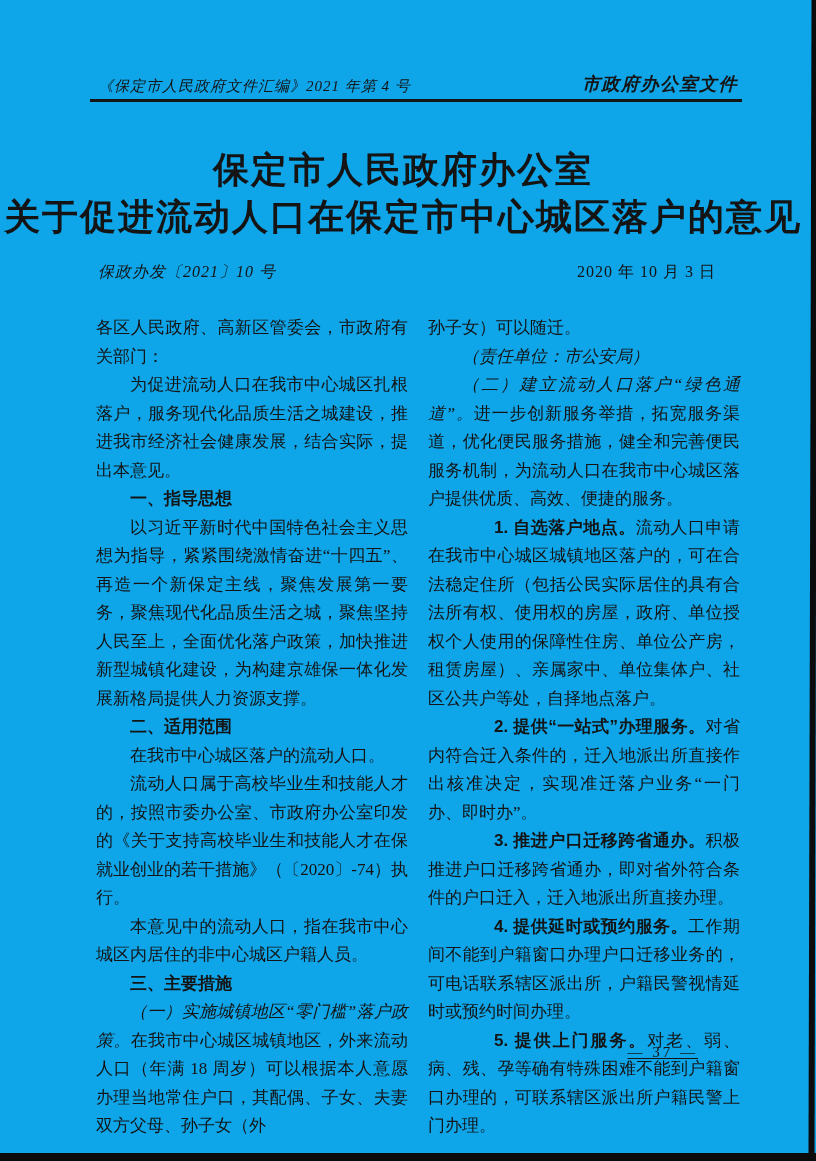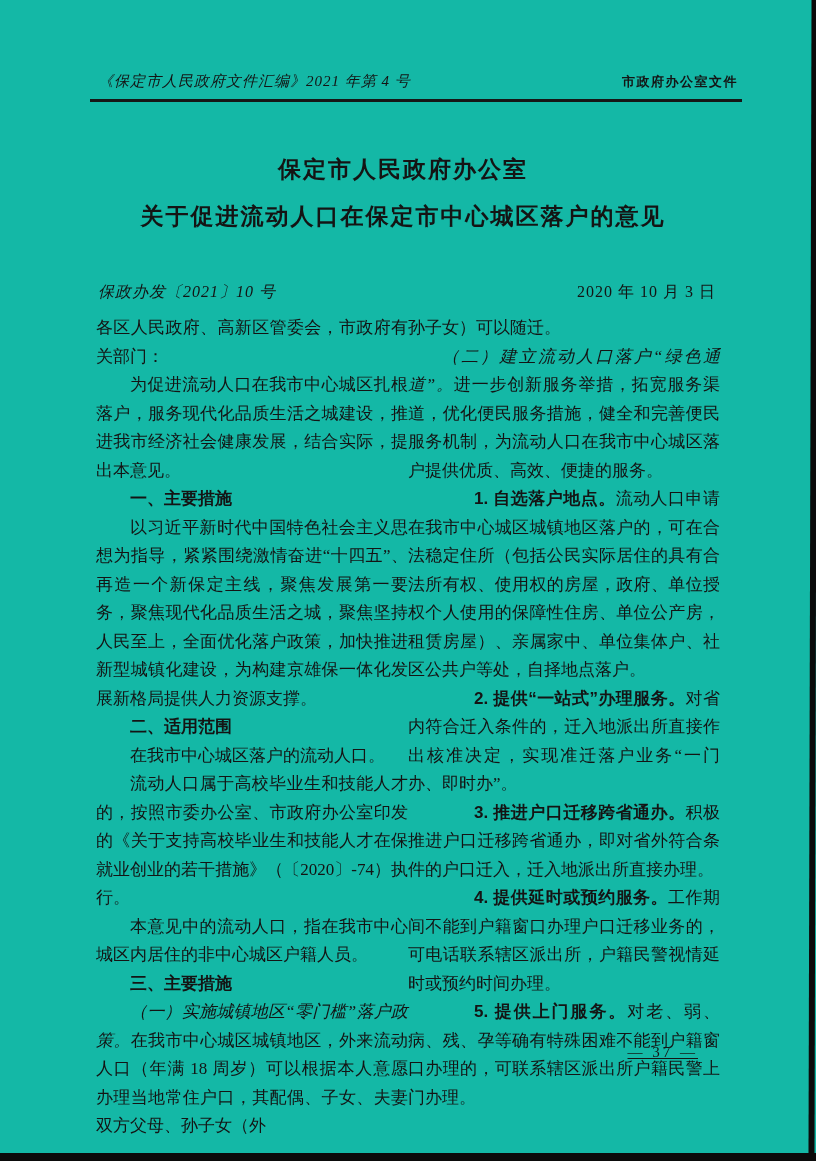--- a/index.html
+++ b/index.html
@@ -1,20 +1,20 @@
 <!DOCTYPE html>
 <html><head>
 <meta charset="utf-8">
 <style>
   html,body{margin:0;padding:0;background:#e8e8e6;}
   .scan{
     position:relative;
     width:816px;height:1161px;
     margin:0 auto;
-    background:#14b8a6;
+    background:#0ea5e9;
     overflow:hidden;
     font-family:"Liberation Serif", serif;
     color:#141414;
   }
   
   .edge-right{
     position:absolute;top:0;right:0;width:6px;height:100%;
     background:#0b0b0b;
     transform:skewX(-0.15deg);
   }
@@ -28,50 +28,51 @@
     display:flex;justify-content:space-between;align-items:flex-end;
   }
   .header-left{
     font-size:15px;
     font-style:italic;
     letter-spacing:1px;
     white-space:nowrap;
   }
   .header-right{
     font-family:"Liberation Sans", sans-serif;
-    font-weight:bold;font-size:13px;
+    font-weight:bold;font-size:18px;
     letter-spacing:1.5px;
     white-space:nowrap;
+    font-style:italic;
   }
   .header-rule{
     position:absolute;top:99px;left:90px;right:74px;
     height:3px;background:#161616;
   }
   
   .title{
     position:absolute;top:146px;left:0;right:10px;
     text-align:center;
     font-family:"Liberation Sans", sans-serif;
     font-weight:bold;
-    font-size:23px;
+    font-size:36px;
     line-height:47px;
     letter-spacing:2px;
   }
   
   .docline{
     position:absolute;top:262px;left:98px;right:100px;
     display:flex;justify-content:space-between;align-items:baseline;
     font-size:16px;
   }
-  .doc-number{font-style:italic;letter-spacing:1px;margin-top:20px;}
+  .doc-number{font-style:italic;letter-spacing:1px;}
   .doc-date{letter-spacing:1px;}
   
   .body{
     position:absolute;top:314px;left:96px;right:76px;
-    display:flex;justify-content:flex-start;
+    display:flex;justify-content:space-between;
   }
   .col{
     width:312px;
     font-size:17px;
     line-height:28.5px;
     text-align:justify;
     text-justify:inter-ideograph;
   }
   .col p{margin:0;}
   .indent{text-indent:2em;}
@@ -117,32 +118,33 @@
   <div class="docline">
     <span class="doc-number">保政办发〔2021〕10 号</span>
     <span class="doc-date">2020 年 10 月 3 日</span>
   </div>
 
   <div class="body">
 
     <div class="col">
       <p>各区人民政府、高新区管委会，市政府有关部门：</p>
       <p class="indent">为促进流动人口在我市中心城区扎根落户，服务现代化品质生活之城建设，推进我市经济社会健康发展，结合实际，提出本意见。</p>
-      <p class="heading">一、主要措施</p>
+      <p class="heading">一、指导思想</p>
       <p class="indent">以习近平新时代中国特色社会主义思想为指导，紧紧围绕激情奋进“十四五”、再造一个新保定主线，聚焦发展第一要务，聚焦现代化品质生活之城，聚焦坚持人民至上，全面优化落户政策，加快推进新型城镇化建设，为构建京雄保一体化发展新格局提供人力资源支撑。</p>
       <p class="heading">二、适用范围</p>
       <p class="indent">在我市中心城区落户的流动人口。</p>
       <p class="indent">流动人口属于高校毕业生和技能人才的，按照市委办公室、市政府办公室印发的《关于支持高校毕业生和技能人才在保就业创业的若干措施》（〔2020〕-74）执行。</p>
       <p class="indent">本意见中的流动人口，指在我市中心城区内居住的非中心城区户籍人员。</p>
       <p class="heading">三、主要措施</p>
       <p class="indent"><span class="kai">（一）实施城镇地区“零门槛”落户政策。</span><span>在我市中心城区城镇地区，外来流动人口（年满 18 周岁）可以根据本人意愿办理当地常住户口，其配偶、子女、夫妻双方父母、孙子女（外</span></p>
     </div>
 
     <div class="col">
       <p>孙子女）可以随迁。</p>
+      <p class="indent kai">（责任单位：市公安局）</p>
       <p class="indent"><span class="kai">（二）建立流动人口落户“绿色通道”。</span><span>进一步创新服务举措，拓宽服务渠道，优化便民服务措施，健全和完善便民服务机制，为流动人口在我市中心城区落户提供优质、高效、便捷的服务。</span></p>
       <p class="indent"><span class="lead-bold">1. 自选落户地点。</span><span>流动人口申请在我市中心城区城镇地区落户的，可在合法稳定住所（包括公民实际居住的具有合法所有权、使用权的房屋，政府、单位授权个人使用的保障性住房、单位公产房，租赁房屋）、亲属家中、单位集体户、社区公共户等处，自择地点落户。</span></p>
       <p class="indent"><span class="lead-bold">2. 提供“一站式”办理服务。</span><span>对省内符合迁入条件的，迁入地派出所直接作出核准决定，实现准迁落户业务“一门办、即时办”。</span></p>
       <p class="indent"><span class="lead-bold">3. 推进户口迁移跨省通办。</span><span>积极推进户口迁移跨省通办，即对省外符合条件的户口迁入，迁入地派出所直接办理。</span></p>
       <p class="indent"><span class="lead-bold">4. 提供延时或预约服务。</span><span>工作期间不能到户籍窗口办理户口迁移业务的，可电话联系辖区派出所，户籍民警视情延时或预约时间办理。</span></p>
       <p class="indent"><span class="lead-bold">5. 提供上门服务。</span><span>对老、弱、病、残、孕等确有特殊困难不能到户籍窗口办理的，可联系辖区派出所户籍民警上门办理。</span></p>
     </div>
 
   </div>
 

